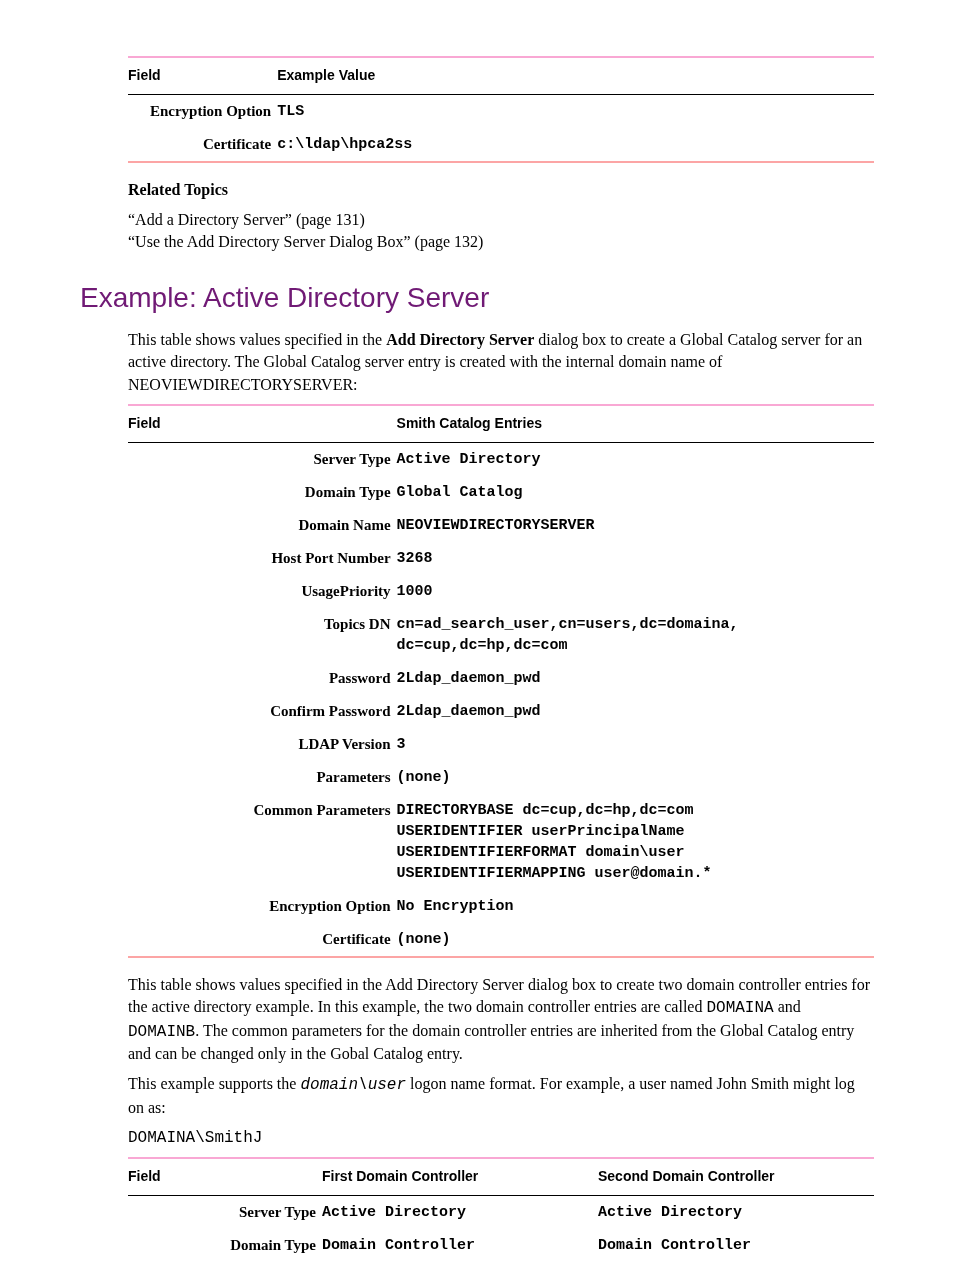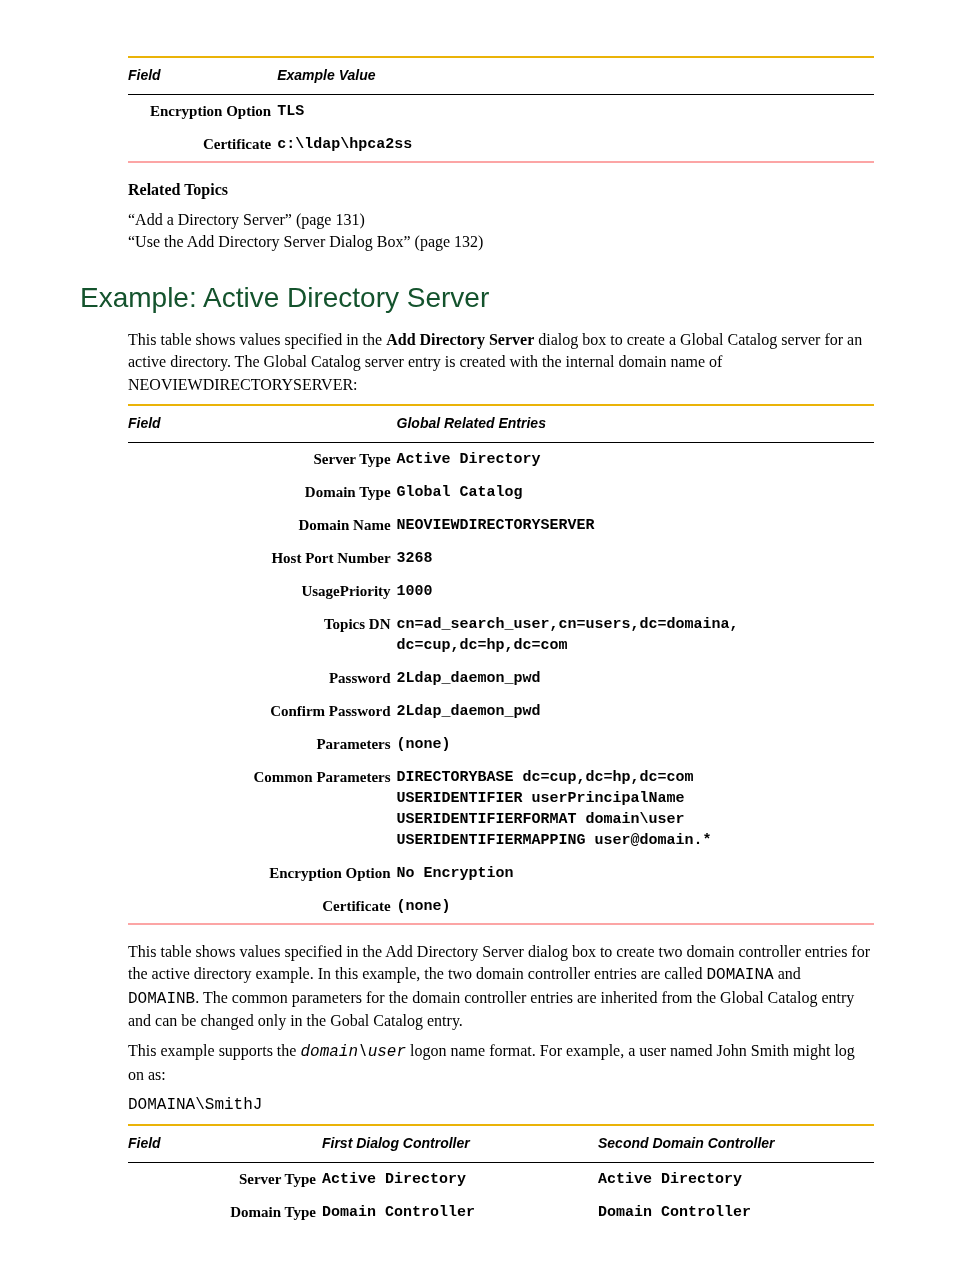--- a/index.html
+++ b/index.html
@@ -13,23 +13,22 @@
     line-height: 1.4;
   }
   .indent { margin-left: 48px; }
   table {
     width: 100%;
     border-collapse: collapse;
     margin: 8px 0 16px 0;
     font-size: 15px;
   }
   table thead tr {
-    border-top: 2px solid #eab308;
+    border-top: 2px solid #f9a8d4;
     border-bottom: 1.5px solid #000;
-    font-style: italic;
   }
   table tbody tr.last-row { border-bottom: 2px solid #fca5a5; }
   th {
     text-align: left;
     font-family: Arial, Helvetica, sans-serif;
     font-weight: bold;
     font-size: 14px;
     padding: 8px 6px 8px 0;
     vertical-align: top;
   }
@@ -45,21 +44,21 @@
     white-space: pre-wrap;
   }
   .monoi {
     font-family: "Courier New", Courier, monospace;
     font-style: italic;
     text-align: right;
   }
   h2.section-heading {
     font-family: Arial, Helvetica, sans-serif;
     font-weight: normal;
-    color: #14532d;
+    color: #701a75;
     font-size: 28px;
     margin: 24px 0 12px 0;
     margin-left: -48px;
   }
   p { margin: 8px 0; }
   .related-title { font-weight: bold; margin-top: 12px; }
   .link-line { margin: 0; }
   .table1 th:nth-child(1), .table1 td:nth-child(1) { width: 20%; }
   .table2 th:nth-child(1), .table2 td:nth-child(1) { width: 36%; }
   .table3 th:nth-child(1), .table3 td:nth-child(1) { width: 26%; }
@@ -96,21 +95,21 @@
   <h2 class="section-heading">Example: Active Directory Server</h2>
 
   <p>
     <span>This table shows values specified in the </span><b>Add Directory Server</b><span> dialog box to create a Global Catalog server for an active directory. The Global Catalog server entry is created with the internal domain name of NEOVIEWDIRECTORYSERVER:</span>
   </p>
 
   <table class="table2">
     <thead>
       <tr>
         <th>Field</th>
-        <th>Global Related Entries</th>
+        <th>Smith Catalog Entries</th>
       </tr>
     </thead>
     <tbody id="t2body">
         <tr>
           <td class="field-label">Server Type</td>
           <td class="mono">Active Directory</td>
         </tr>
         <tr>
           <td class="field-label">Domain Type</td>
           <td class="mono">Global Catalog</td>
@@ -132,20 +131,24 @@
           <td class="mono">cn=ad_search_user,cn=users,dc=domaina,
 dc=cup,dc=hp,dc=com</td>
         </tr>
         <tr>
           <td class="field-label">Password</td>
           <td class="mono">2Ldap_daemon_pwd</td>
         </tr>
         <tr>
           <td class="field-label">Confirm Password</td>
           <td class="mono">2Ldap_daemon_pwd</td>
+        </tr>
+        <tr>
+          <td class="field-label">LDAP Version</td>
+          <td class="mono">3</td>
         </tr>
         <tr>
           <td class="field-label">Parameters</td>
           <td class="mono">(none)</td>
         </tr>
         <tr>
           <td class="field-label">Common Parameters</td>
           <td class="mono">DIRECTORYBASE dc=cup,dc=hp,dc=com
 USERIDENTIFIER userPrincipalName
 USERIDENTIFIERFORMAT domain\user
@@ -169,21 +172,21 @@
   <p>
     <span>This example supports the </span><span class="monoi">domain\user</span><span> logon name format. For example, a user named John Smith might log on as:</span>
   </p>
 
   <p class="mono">DOMAINA\SmithJ</p>
 
   <table class="table3">
     <thead>
       <tr>
         <th>Field</th>
-        <th>First Dialog Controller</th>
+        <th>First Domain Controller</th>
         <th>Second Domain Controller</th>
       </tr>
     </thead>
     <tbody>
       <tr>
         <td class="field-label">Server Type</td>
         <td class="mono">Active Directory</td>
         <td class="mono">Active Directory</td>
       </tr>
       <tr>

